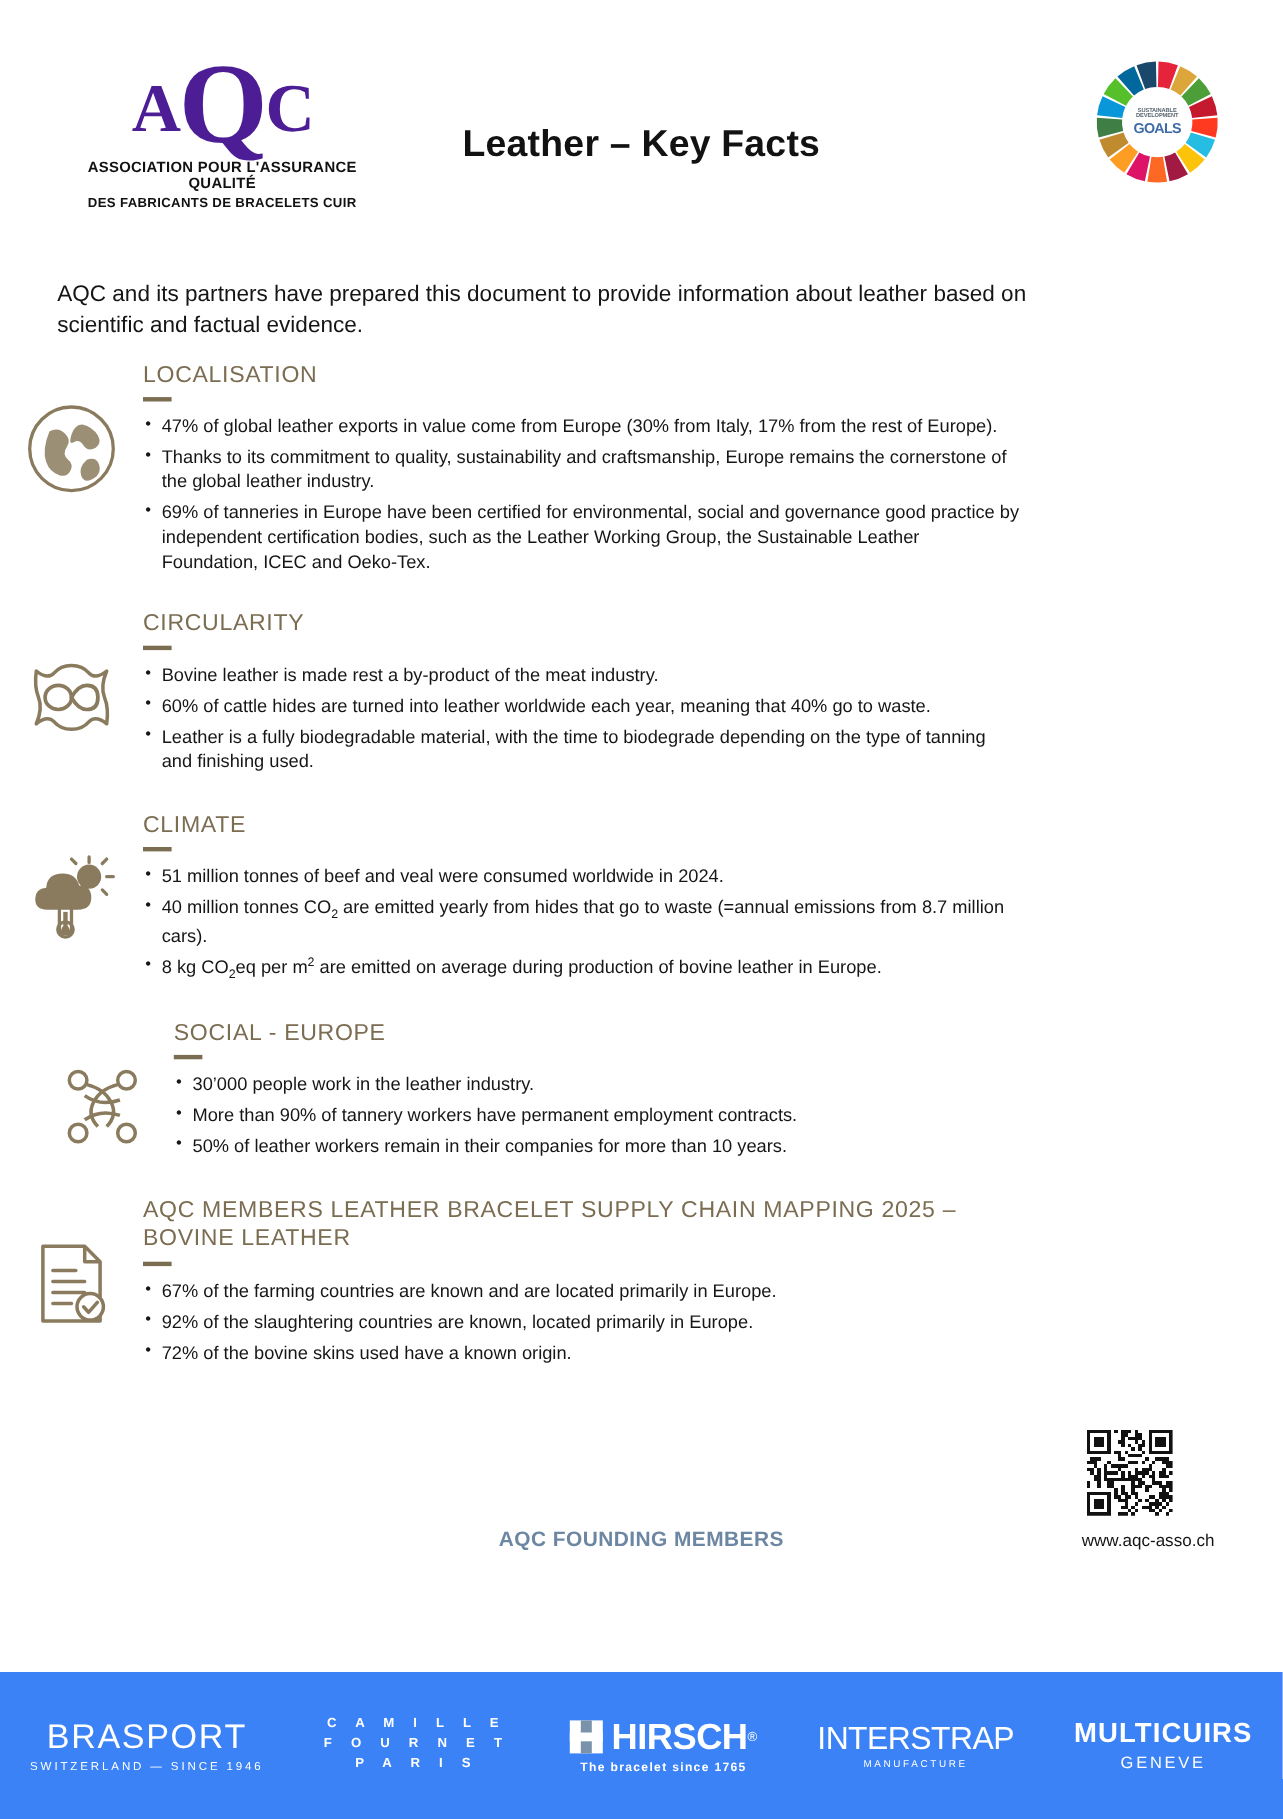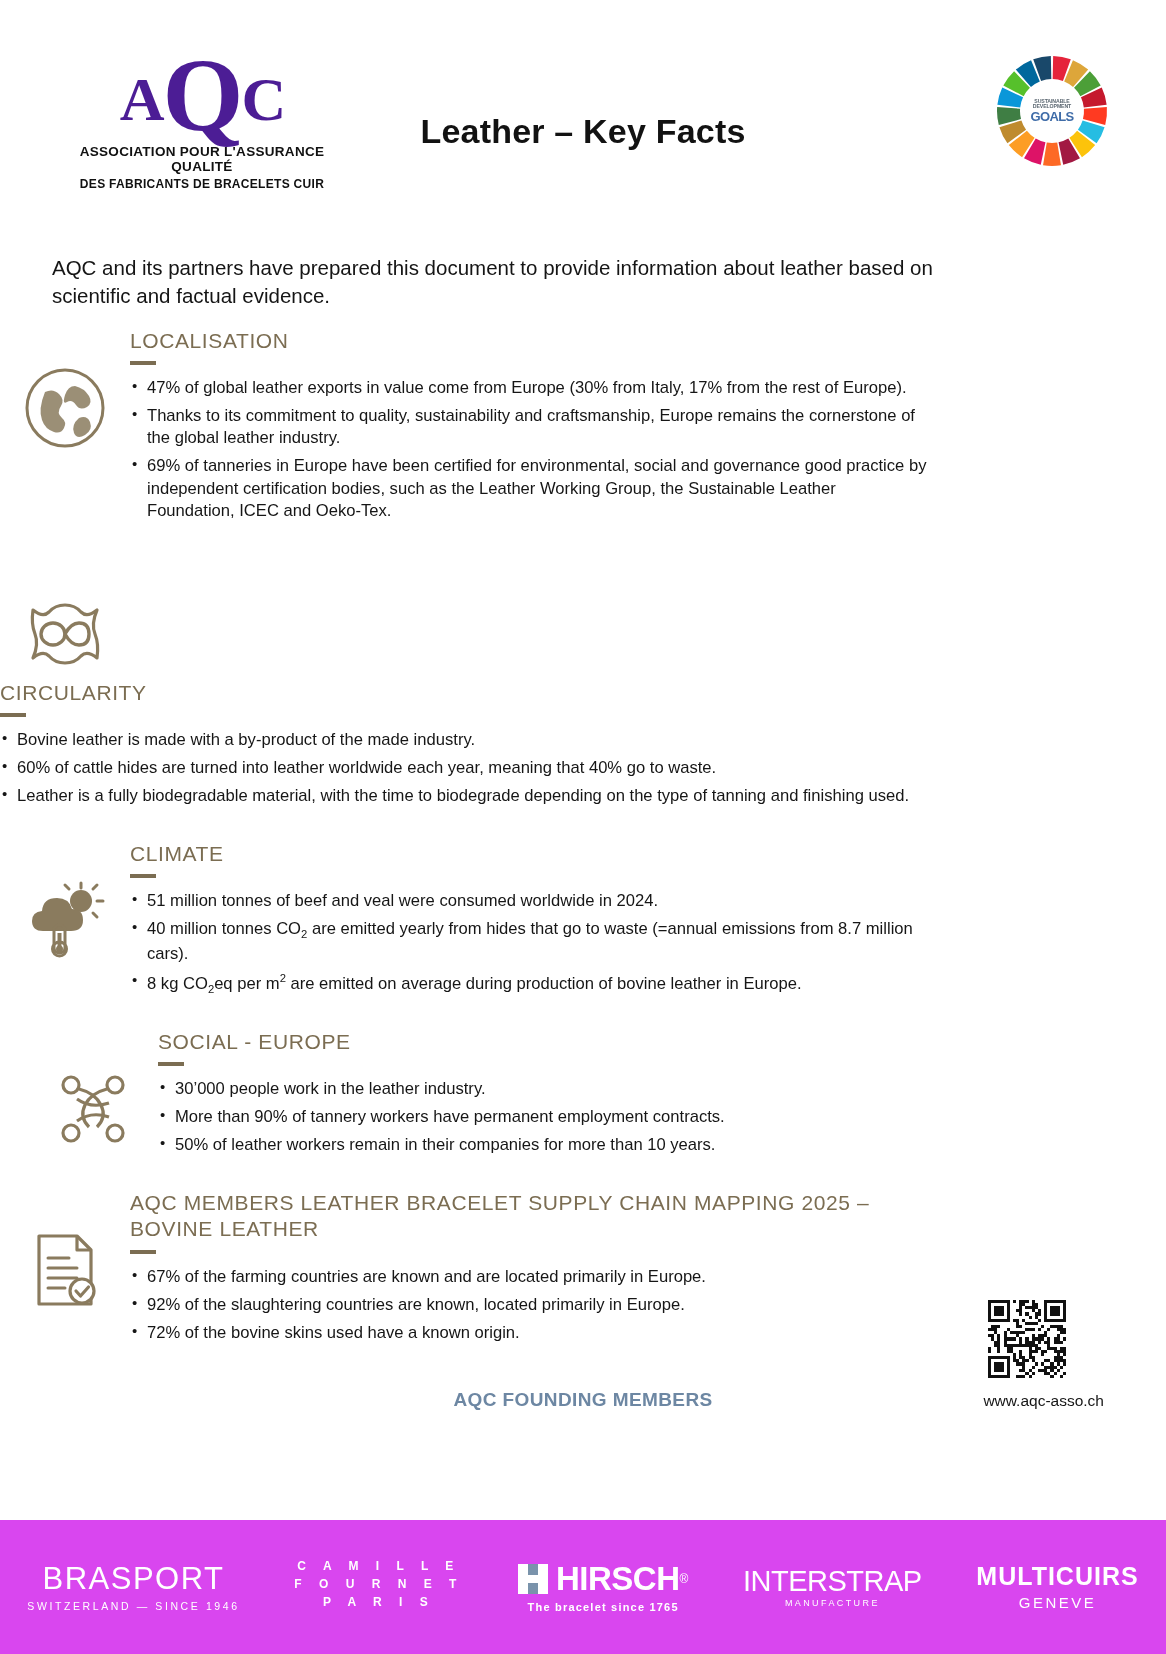--- a/index.html
+++ b/index.html
@@ -159,21 +159,21 @@
     left: 2px;
     top: -1px;
     font-size: 15px;
     color: #161616;
   }
   sub { font-size: 0.68em; }
   sup { font-size: 0.68em; }
 
   
   #sec-localisation { margin-bottom: 26px; }
-  #sec-circularity  { margin-bottom: 28px; flex-direction: column; }
+  #sec-circularity  { margin-bottom: 28px; }
   #sec-climate      { margin-bottom: 26px; }
   #sec-social       { margin-bottom: 28px; padding-left: 28px; }
   #sec-mapping      { margin-bottom: 0; }
 
   
   .founding-label {
     position: absolute;
     left: 0;
     top: 1389px;
     width: 1166px;
@@ -198,21 +198,21 @@
     font-size: 15.5px;
     color: #151515;
   }
 
   .footer-band {
     position: absolute;
     left: 0;
     bottom: 0;
     width: 1166px;
     height: 134px;
-    background: #d946ef;
+    background: #3b82f6;
     display: flex;
     align-items: center;
     justify-content: space-around;
     color: #ffffff;
   }
   .brand { text-align: center; line-height: 1.1; }
 
   .brand-brasport .b-name {
     font-size: 31px;
     letter-spacing: 1.5px;
@@ -371,21 +371,21 @@
       <svg class="icon-svg" width="92" height="92" viewBox="0 0 92 92">
         <path d="M14 22 q10 8 16 2 q6 -7 16 -7 q10 0 16 7 q6 6 16 -2 q-6 14 -2 24 q4 10 2 24 q-10 -8 -16 -2 q-6 7 -16 7 q-10 0 -16 -7 q-6 -6 -16 2 q6 -14 2 -24 q-4 -10 -2 -24 Z" fill="none" stroke="#8a7b5e" stroke-width="3.2" stroke-linejoin="round"></path>
         <path d="M34 46 m-12 0 a12 11 0 1 0 24 0 a12 11 0 1 0 -24 0" fill="none" stroke="#8a7b5e" stroke-width="3.4"></path>
         <path d="M46 46 q6 -11 14 -11 q10 0 10 11 q0 11 -10 11 q-8 0 -14 -11 Z" fill="none" stroke="#8a7b5e" stroke-width="3.4"></path>
       </svg>
     </div>
     <div class="section-body">
       <h2 class="section-title">CIRCULARITY</h2>
       <div class="title-rule"></div>
       <ul class="bullets">
-        <li>Bovine leather is made with a by-product of the made industry.</li>
+        <li>Bovine leather is made rest a by-product of the meat industry.</li>
         <li>60% of cattle hides are turned into leather worldwide each year, meaning that 40% go to waste.</li>
         <li>Leather is a fully biodegradable material, with the time to biodegrade depending on the type of tanning and finishing used.</li>
       </ul>
     </div>
   </div>
 
   <div class="section" id="sec-climate">
     <div class="section-icon">
       <svg class="icon-svg" width="92" height="92" viewBox="0 0 92 92">
         <g fill="#8a7b5e">

